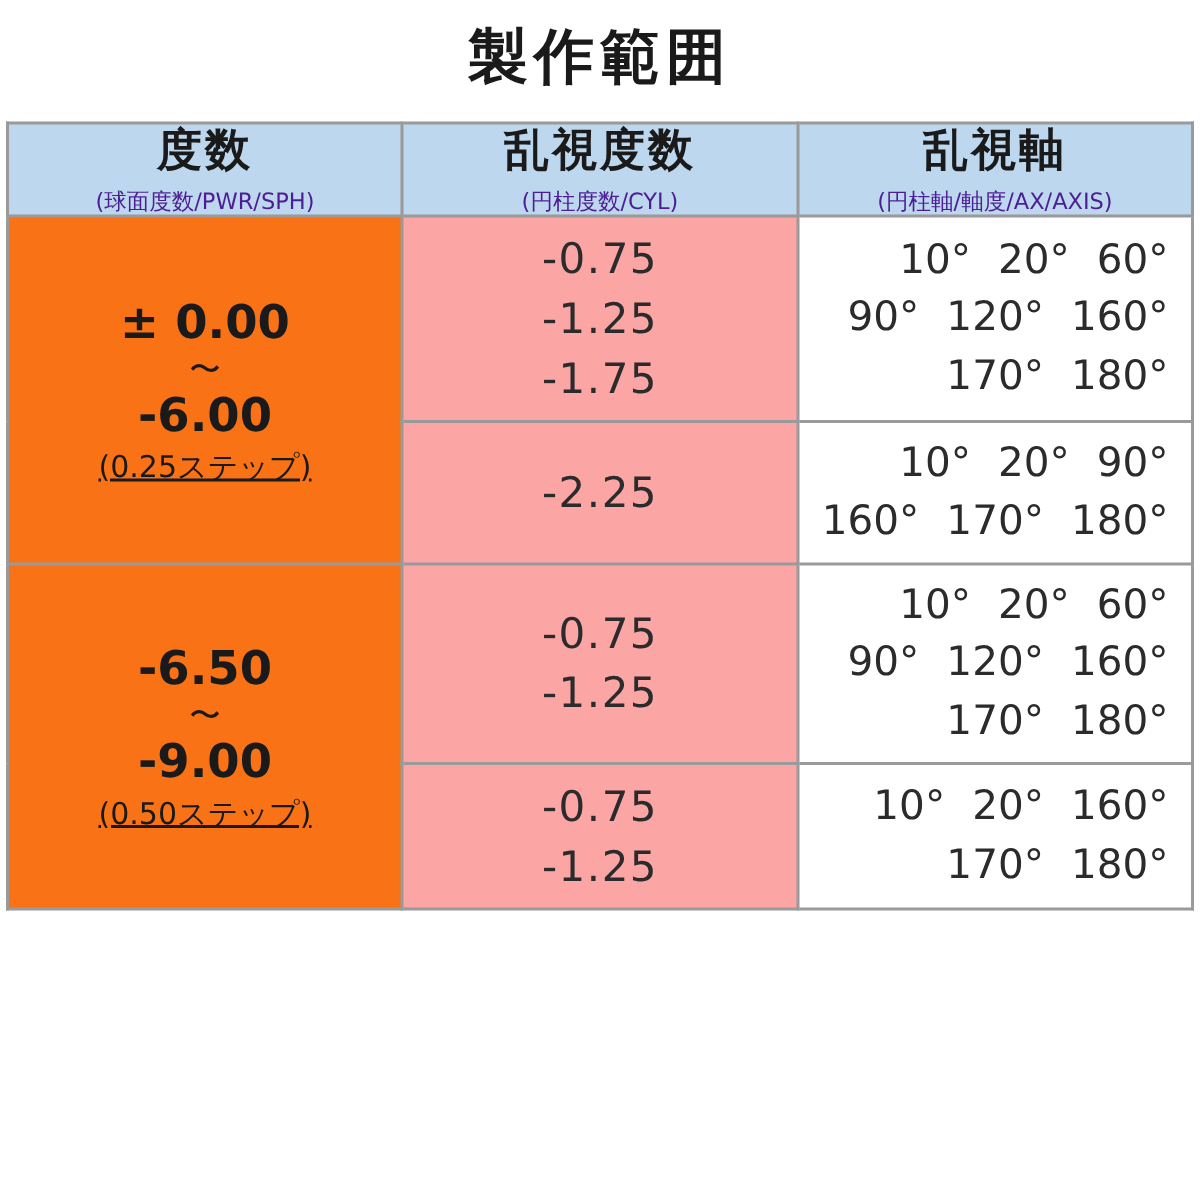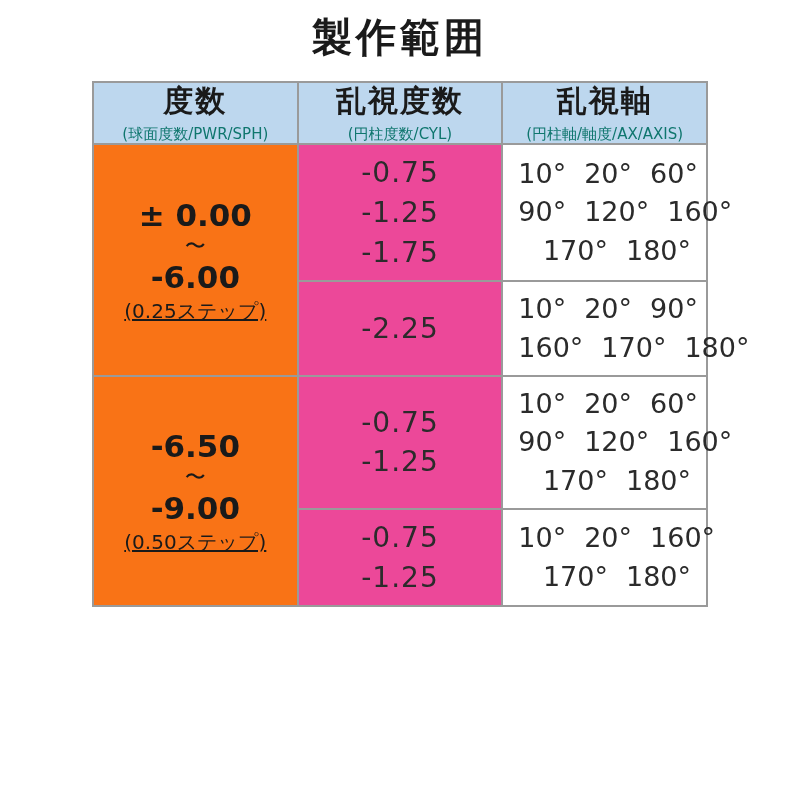--- a/index.html
+++ b/index.html
@@ -24,21 +24,21 @@
     text-align: center;
     font-size: 40px;
     font-weight: bold;
     letter-spacing: 4px;
     color: #1a1a1a;
     padding-top: 10px;
     padding-bottom: 16px;
   }
   table.spec {
     border-collapse: collapse;
-    width: 616px;
+    width: 792px;
     margin: 0 auto;
     table-layout: fixed;
   }
   table.spec td, table.spec th {
     border: 2px solid #9a9a9a;
     padding: 0;
     vertical-align: middle;
     text-align: center;
   }
   th.head {
@@ -48,21 +48,21 @@
   .head-main {
     font-size: 30px;
     font-weight: bold;
     letter-spacing: 2px;
     color: #1a1a1a;
     line-height: 1.2;
   }
   .head-sub {
     font-size: 15px;
     font-weight: normal;
-    color: #0f766e;
+    color: #4c1d95;
     margin-top: 6px;
     line-height: 1.2;
   }
   td.pwr {
     background: #f97316;
     width: 230px;
   }
   .pwr-inner {
     padding: 6px 4px;
     line-height: 1.25;
@@ -83,21 +83,21 @@
     color: #1a1a1a;
   }
   .pwr-step {
     font-size: 20px;
     color: #1a1a1a;
     margin-top: 2px;
     text-decoration: underline;
   }
   td.cyl {
     width: 190px;
-    background: #ec4899;
+    background: #fca5a5;
   }
   .cyl-inner {
     padding: 8px 4px;
   }
   .cyl-line {
     font-size: 28px;
     color: #2b2b2b;
     line-height: 1.42;
     letter-spacing: 1px;
   }

